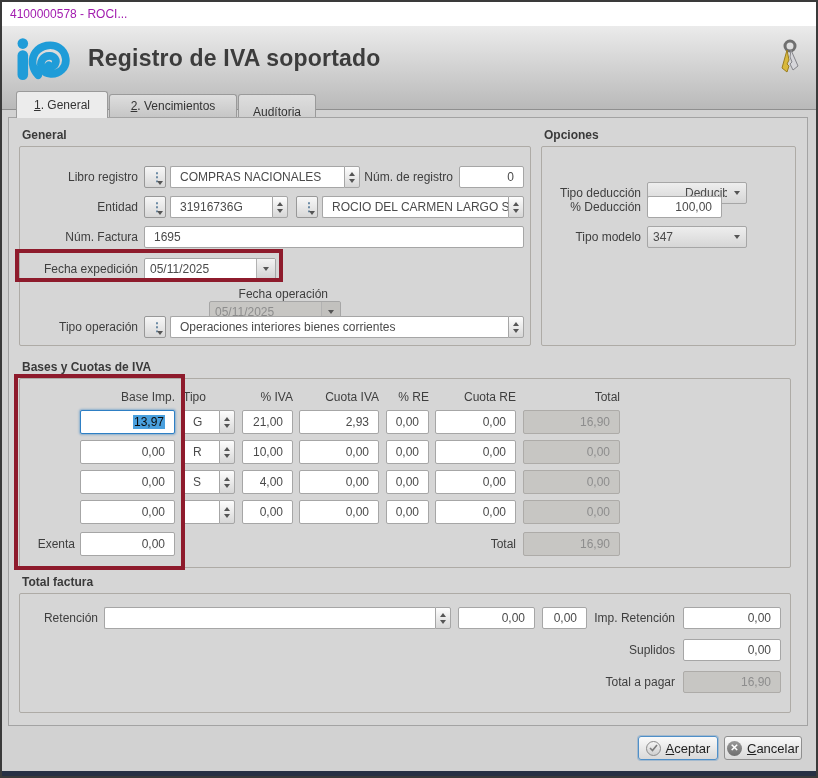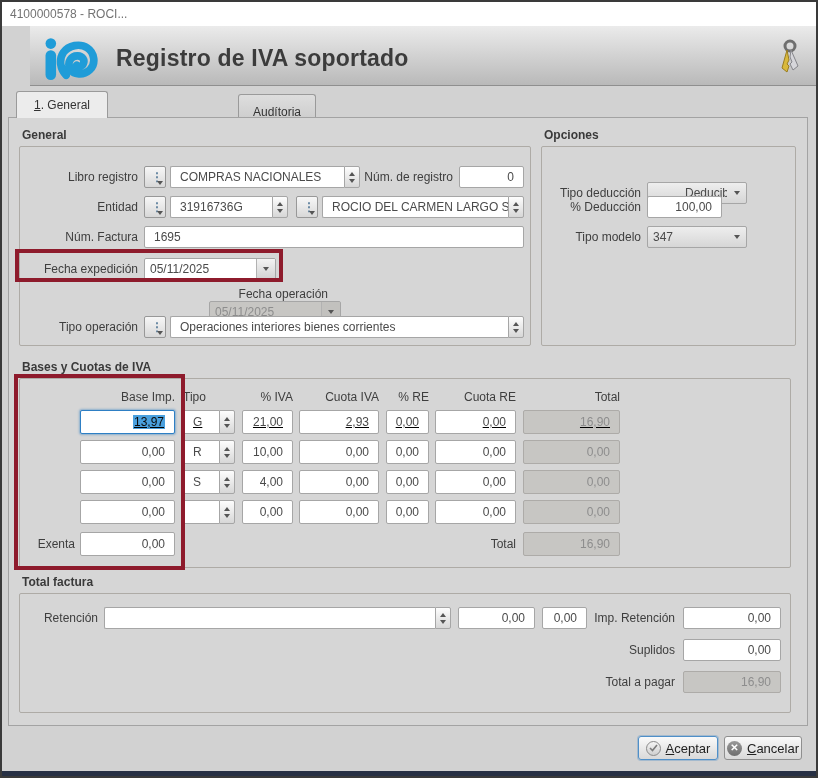--- a/index.html
+++ b/index.html
@@ -1,23 +1,23 @@
 <!DOCTYPE html>
 <html><head>
 <meta charset="utf-8">
 <style>
   html,body{margin:0;padding:0;background:#fff;}
   *{box-sizing:border-box;}
   body{font-family:"Liberation Sans", sans-serif;}
 
   .window{position:relative;width:818px;height:778px;border:2px solid #3a3a3a;background:#d2d2d2;overflow:hidden;}
 
-  .titlebar{position:absolute;left:0;top:0;right:0;height:24px;background:#ffffff;display:flex;align-items:center;padding-left:8px;font-size:12px;color:#737373;}
-
-  .header{position:absolute;left:0;top:24px;right:0;height:60px;background:linear-gradient(#ebebeb,#b9b9b9);border-bottom:1px solid #8f8f8f;margin-left:28px;}
+  .titlebar{position:absolute;left:0;top:0;right:0;height:24px;background:#ffffff;display:flex;align-items:center;padding-left:8px;font-size:12px;color:#a21caf;}
+
+  .header{position:absolute;left:0;top:24px;right:0;height:84px;background:linear-gradient(#ebebeb,#b9b9b9);border-bottom:1px solid #8f8f8f;}
   .logo{position:absolute;left:12px;top:8px;}
   .hdr-title{position:absolute;left:86px;top:0;height:64px;display:flex;align-items:center;font-size:23px;font-weight:bold;color:#3c3c3c;letter-spacing:.2px;}
   .keys{position:absolute;right:12px;top:12px;}
 
   .tab{position:absolute;font-size:12px;color:#333;display:flex;align-items:center;justify-content:center;border:1px solid #9a9a9a;border-bottom:none;border-radius:3px 3px 0 0;background:linear-gradient(#dedede,#c6c6c6);cursor:default;}
   .tab.active{background:#ececec;z-index:3;}
 
   .panel{position:absolute;left:6px;top:115px;width:800px;height:609px;background:#d6d6d6;border:1px solid #a3a3a3;z-index:1;}
 
   .groupbox{position:absolute;}
@@ -91,20 +91,23 @@
       <svg width="34" height="40" viewBox="0 0 34 40">
         <circle cx="20" cy="8" r="5" fill="none" stroke="#6f6f6f" stroke-width="3"></circle>
         <path d="M17 12 L12 30 L17 34 L19 28 L17 26 L19 22 Z" fill="#d9b93c" stroke="#9a7d20" stroke-width="1"></path>
         <path d="M21 12 L28 28 L23 32 L20 26 L22 24 L20 19 Z" fill="#d6d6da" stroke="#85858a" stroke-width="1"></path>
       </svg>
     </div>
   </div>
 
   <div class="tab active" style="left:14px;top:89px;width:92px;height:27px;">
     <span><span class="mn">1</span><span>. General</span></span>
+  </div>
+  <div class="tab" style="left:107px;top:92px;width:128px;height:23px;">
+    <span><span class="mn">2</span><span>. Vencimientos</span></span>
   </div>
   <div class="tab" style="left:236px;top:92px;width:78px;height:35px;">
     <span>Audítoria</span>
   </div>
 
   <div class="panel">
 
     <div class="groupbox" style="left:10px;top:10px;width:512px;height:218px;">
       <div class="gb-title">General</div>
       <div class="gb-body">
@@ -227,21 +230,21 @@
           <div class="th" style="width:55px;margin-right:5px;"></div>
           <div class="th tr-right" style="width:95px;margin-right:8px;">Base Imp.</div>
           <div class="th" style="width:52px;margin-right:7px;">Tipo</div>
           <div class="th tr-right" style="width:51px;margin-right:6px;">% IVA</div>
           <div class="th tr-right" style="width:80px;margin-right:7px;">Cuota IVA</div>
           <div class="th tr-right" style="width:43px;margin-right:6px;">% RE</div>
           <div class="th tr-right" style="width:81px;margin-right:7px;">Cuota RE</div>
           <div class="th tr-right" style="width:97px;">Total</div>
         </div>
 
-        <div class="row" style="left:0;top:31px;width:600px;text-decoration:underline;">
+        <div class="row" style="left:0;top:31px;width:600px;">
           <div class="lbl" style="width:55px;margin-right:5px;"></div>
           <div class="fld tin num focus" style="width:95px;margin-right:8px;">
               <span class="sel">13,97</span>
             </div>
           <div class="fld tin joinR" style="width:36px;">G</div>
           <div class="spin h24" style="margin-right:7px;">
               <span class="arr-up"></span>
               <span class="arr-dn"></span>
             </div>
           <div class="fld tin num" style="width:51px;margin-right:6px;">21,00</div>

